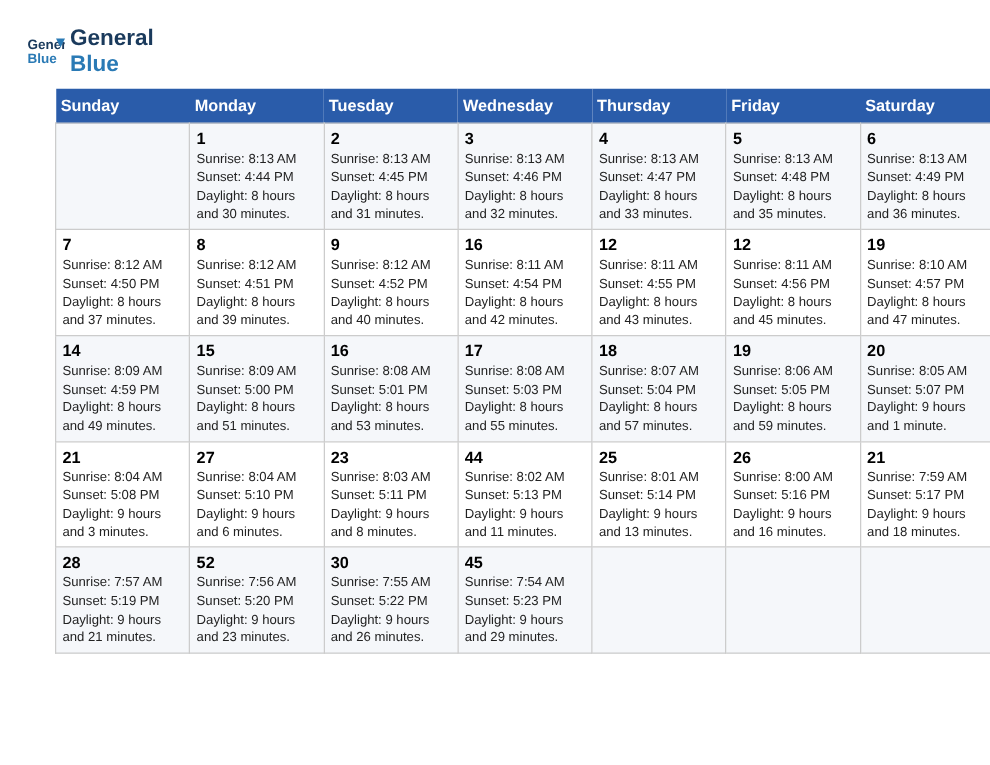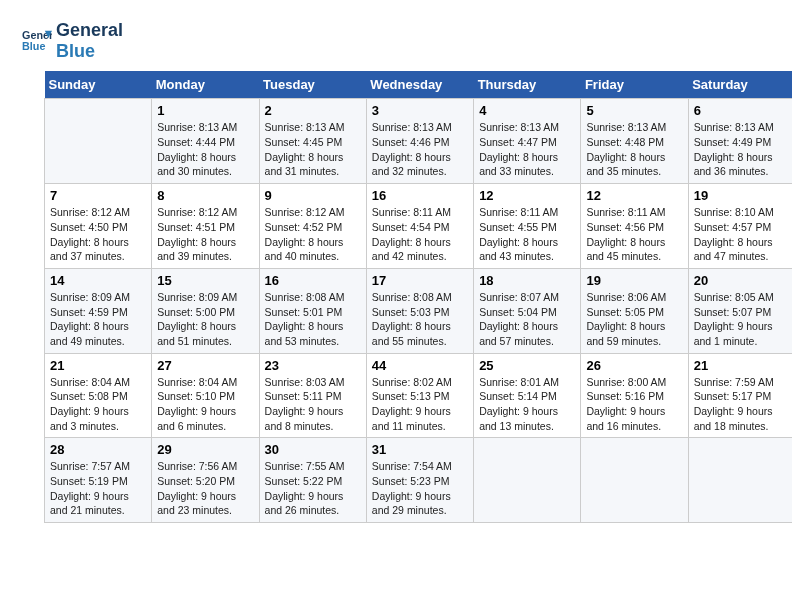--- a/index.html
+++ b/index.html
@@ -224,29 +224,29 @@
           <div class="day-number">21</div>
           <div class="day-info">Sunrise: 7:59 AM<br>Sunset: 5:17 PM<br>Daylight: 9 hours<br>and 18 minutes.</div>
         </td>
       </tr>
       <tr>
         <td>
           <div class="day-number">28</div>
           <div class="day-info">Sunrise: 7:57 AM<br>Sunset: 5:19 PM<br>Daylight: 9 hours<br>and 21 minutes.</div>
         </td>
         <td>
-          <div class="day-number">29</div>
+          <div class="day-number">52</div>
           <div class="day-info">Sunrise: 7:56 AM<br>Sunset: 5:20 PM<br>Daylight: 9 hours<br>and 23 minutes.</div>
         </td>
         <td>
           <div class="day-number">30</div>
           <div class="day-info">Sunrise: 7:55 AM<br>Sunset: 5:22 PM<br>Daylight: 9 hours<br>and 26 minutes.</div>
         </td>
         <td>
-          <div class="day-number">31</div>
+          <div class="day-number">45</div>
           <div class="day-info">Sunrise: 7:54 AM<br>Sunset: 5:23 PM<br>Daylight: 9 hours<br>and 29 minutes.</div>
         </td>
         <td class="empty-cell"></td>
         <td class="empty-cell"></td>
         <td class="empty-cell"></td>
       </tr>
     </tbody>
 </table>
 
 </body></html>

